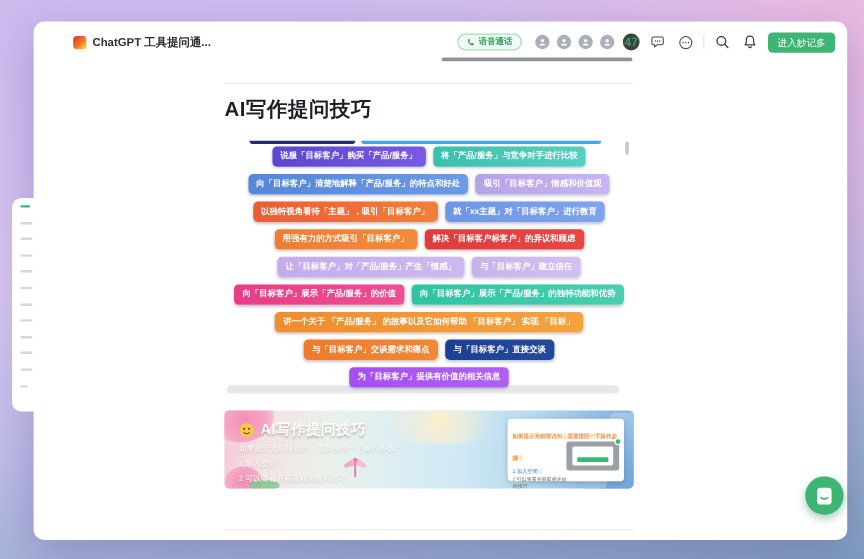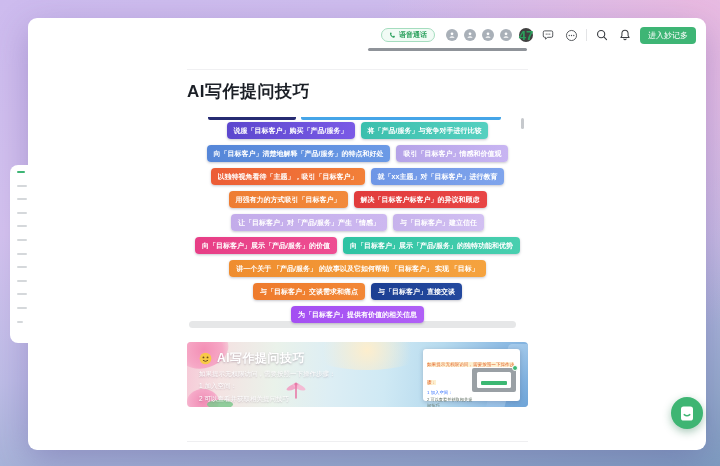--- a/index.html
+++ b/index.html
@@ -21,21 +21,21 @@
   .doc-emoji{ width:11px; height:11px; border-radius:3px;
     background:linear-gradient(135deg,#e8452e 20%,#f07828 55%,#f5c33c 85%); }
   .toolbar{ margin-left:auto; display:flex; align-items:center; gap:7px; }
   .voice-pill{ display:flex; align-items:center; gap:3px; height:14px; padding:0 7px;
     border:1px solid #a5ddbf; border-radius:8px; background:#f1fbf5;
     color:#2aa05c; font-size:7px; font-weight:bold; }
   .avatars{ display:flex; align-items:center; gap:6px; margin-left:4px; }
   .avatar{ width:12px; height:12px; border-radius:50%; background:#a9b0b8;
     display:flex; align-items:center; justify-content:center; }
   .member-count{ width:14px; height:14px; border-radius:50%; background:#404040;
-    color:#2aa05c; font-size:13px; font-weight:bold; display:flex; align-items:center; justify-content:center; }
+    color:#2aa05c; font-size:10px; font-weight:bold; display:flex; align-items:center; justify-content:center; }
   .tb-icon{ width:16px; height:16px; display:flex; align-items:center; justify-content:center; cursor:pointer; }
   .tb-divider{ width:1px; height:12px; background:#e3e4e6; }
   .enter-btn{ height:17px; padding:0 8px; border:none; border-radius:4px;
     background:#3eb575; color:#fff; font-size:8px; font-weight:normal;
     display:flex; align-items:center; }
 
   
   .hscroll-thumb{ position:absolute; left:340px; top:30px; width:159px; height:3px;
     background:#8f9399; border-radius:2px; }
   .head-rule{ position:absolute; left:159px; top:51px; width:341px; height:1px; background:#f0f0f2; }
@@ -121,20 +121,24 @@
         <div class="oline"></div>
         <div class="oline"></div>
         <div class="oline"></div>
         <div class="oline"></div>
         <div class="oline"></div>
         <div class="oline short"></div>
       </div>
   </div>
 
   <div class="titlebar">
+    <div class="doc-title">
+      <span class="doc-emoji"></span>
+      <span>ChatGPT 工具提问通...</span>
+    </div>
     <div class="toolbar">
       <div class="voice-pill">
         <svg width="7" height="7" viewBox="0 0 12 12">
           <path d="M2.4 1.1c1.3-.4 2 .6 2.1 1.7.1.8-.4 1.3-.9 1.6.5 1.4 1.7 2.6 3.1 3.1.3-.5.8-1 1.6-.9 1.1.1 2.1.8 1.7 2.1-.3 1-1.4 1.4-2.5 1.2C5 9.4 2.6 7 2 4.3 1.8 3 1.4 1.4 2.4 1.1z" fill="#2aa05c"></path>
         </svg>
         <span>语音通话</span>
       </div>
       <div class="avatars" id="avatars">
           <span class="avatar">
             <svg width="8" height="8" viewBox="0 0 14 14">

